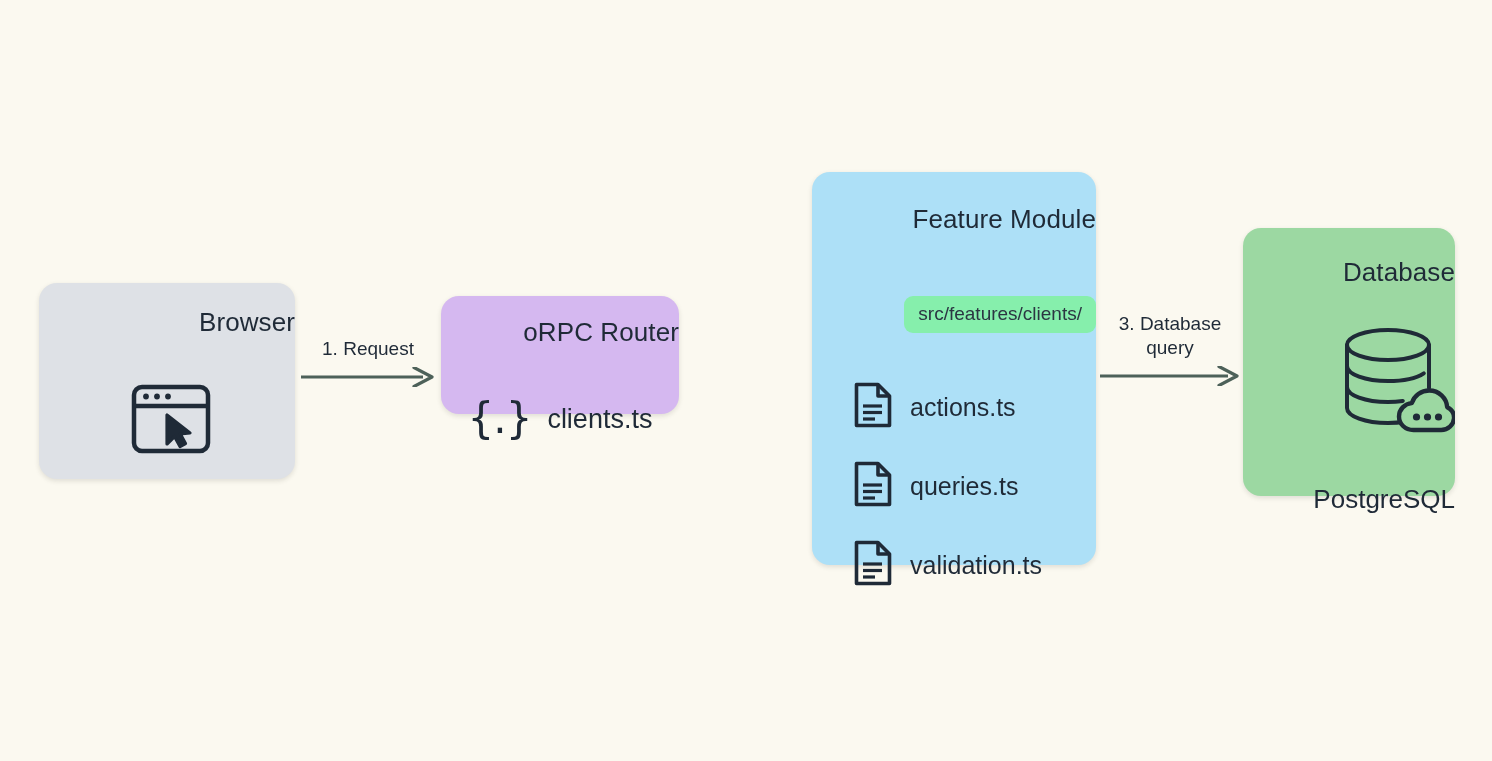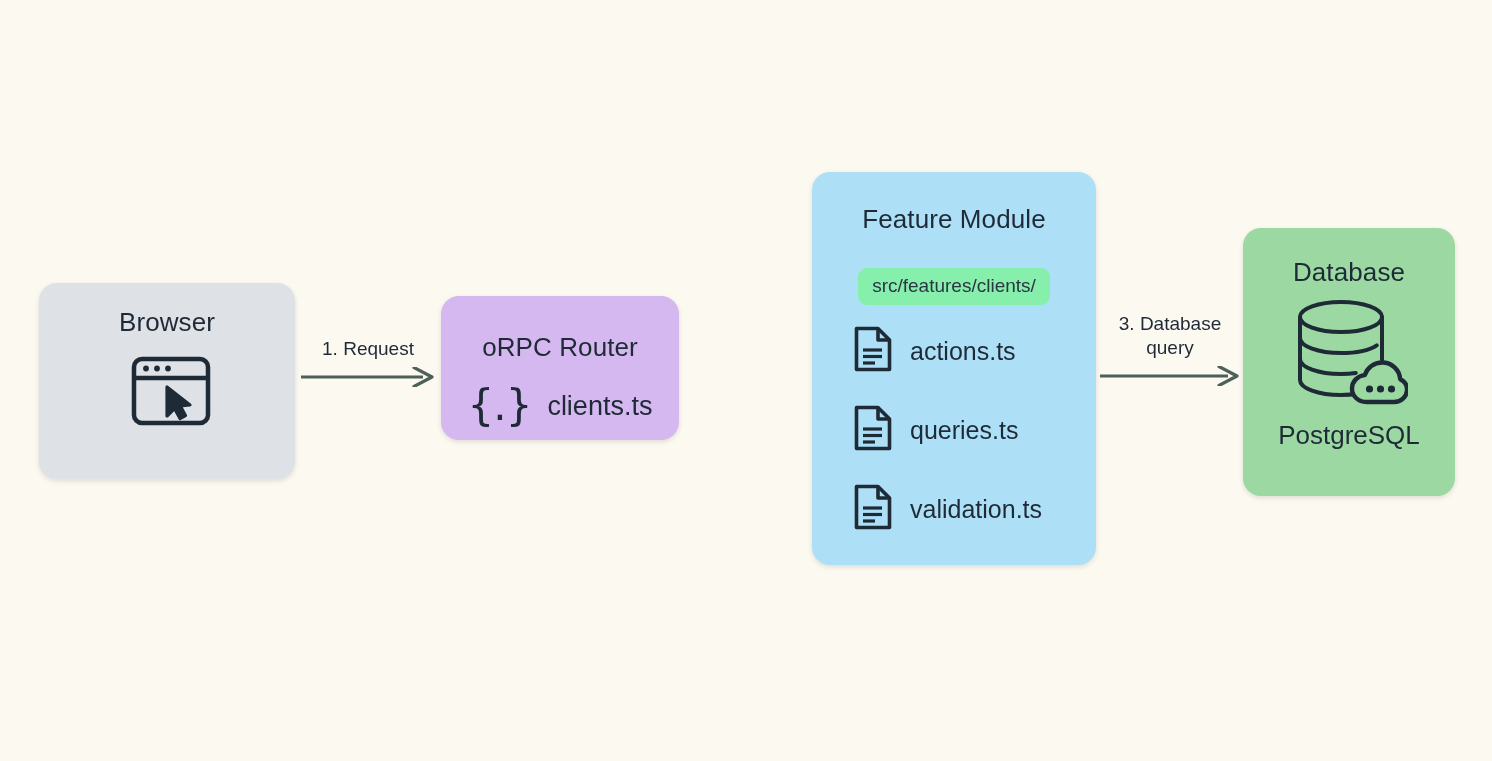--- a/index.html
+++ b/index.html
@@ -22,21 +22,22 @@
   }
 
   
   .node {
     position: absolute;
     box-sizing: border-box;
     border-radius: 18px;
     box-shadow: 0 2px 5px rgba(40, 40, 30, 0.13);
     display: flex;
     flex-direction: column;
-    align-items: center;
+    align-items: flex-end;
+    gap: 28px;
   }
   .node-title {
     font-size: 26px;
     font-weight: 400;
     letter-spacing: 0.1px;
     color: #1f2a37;
     text-align: center;
     white-space: nowrap;
   }
 
@@ -64,23 +65,23 @@
     line-height: 1.18;
     text-align: left;
     white-space: pre-line;
   }
 
   
   #router-node {
     left: 441px;
     top: 296px;
     width: 238px;
-    height: 144px;
+    height: 118px;
     background: #d5b8f0;
-    padding-top: 36px;
+    padding-top: 21px;
   }
   #router-body {
     display: flex;
     align-items: center;
     justify-content: center;
     gap: 16px;
     margin-top: 22px;
     width: 100%;
   }
   #router-braces {
@@ -138,21 +139,21 @@
     top: 228px;
     width: 212px;
     height: 268px;
     background: #9cd8a2;
     padding-top: 29px;
   }
   #database-icon-wrap {
     margin-top: 10px;
   }
   #database-engine {
-    margin-top: 10px;
+    margin-top: 18px;
     font-size: 26px;
     white-space: nowrap;
   }
 
   
   .arrow {
     position: absolute;
     display: flex;
     flex-direction: column;
     align-items: center;

